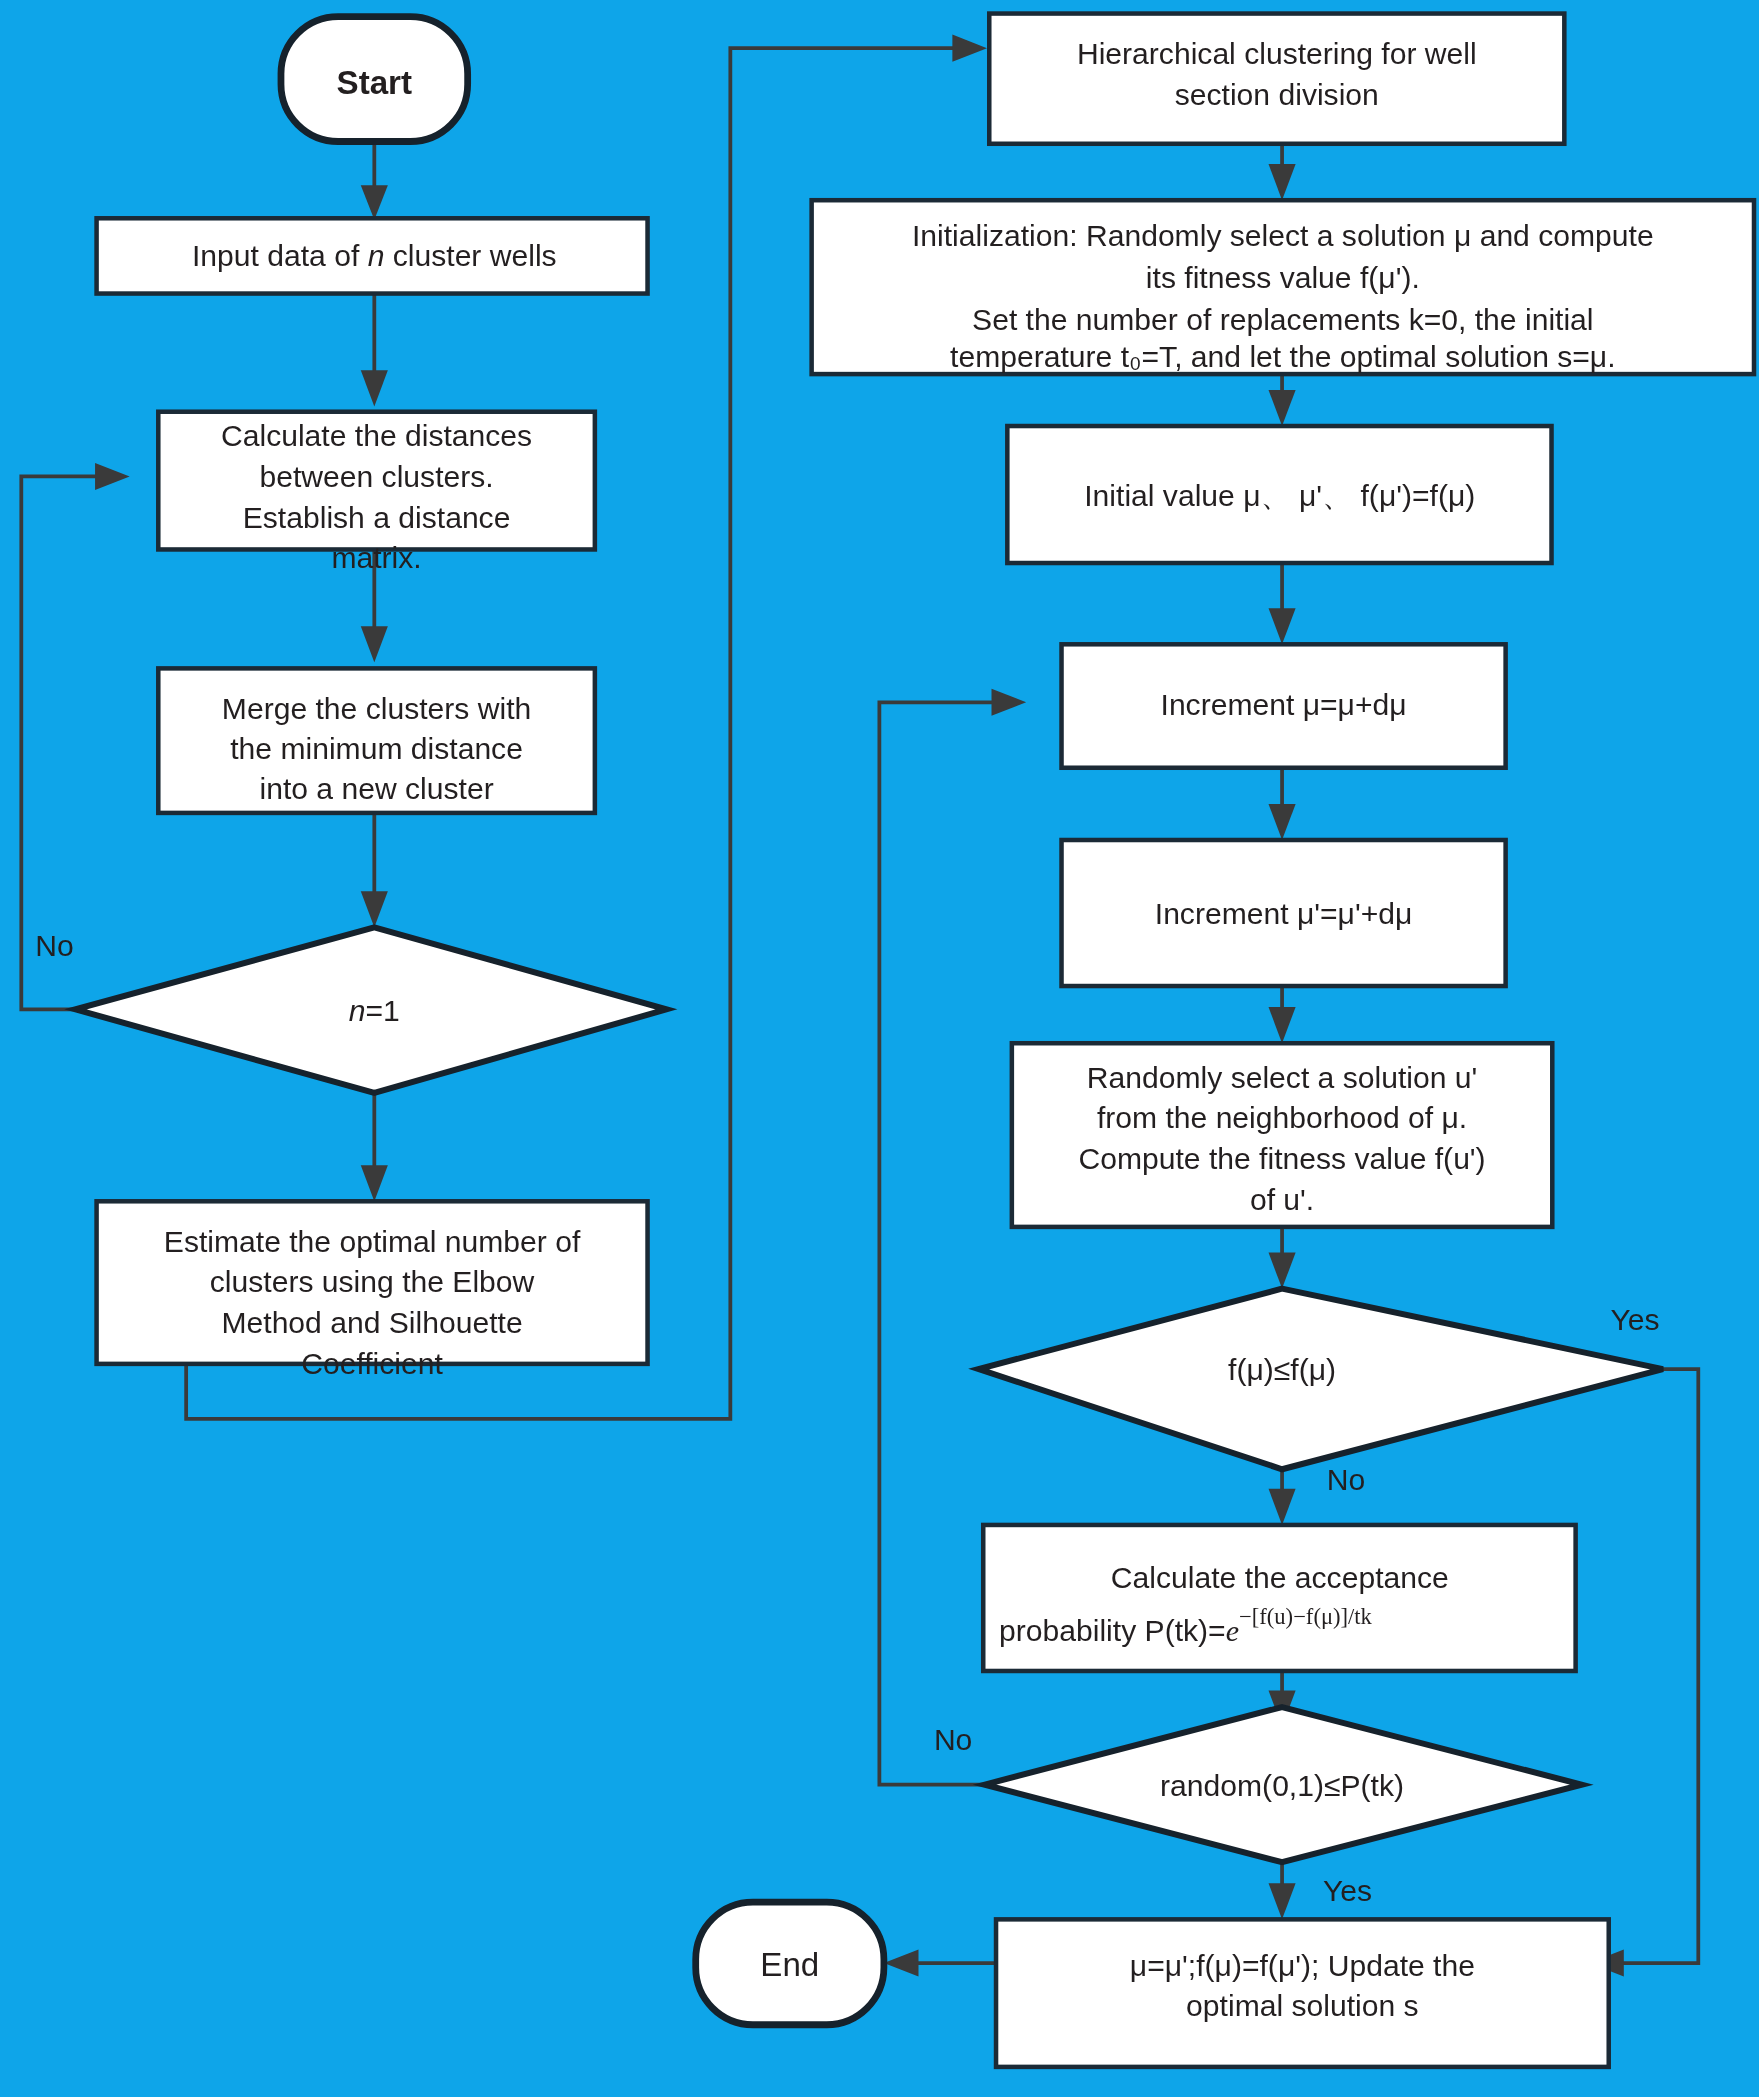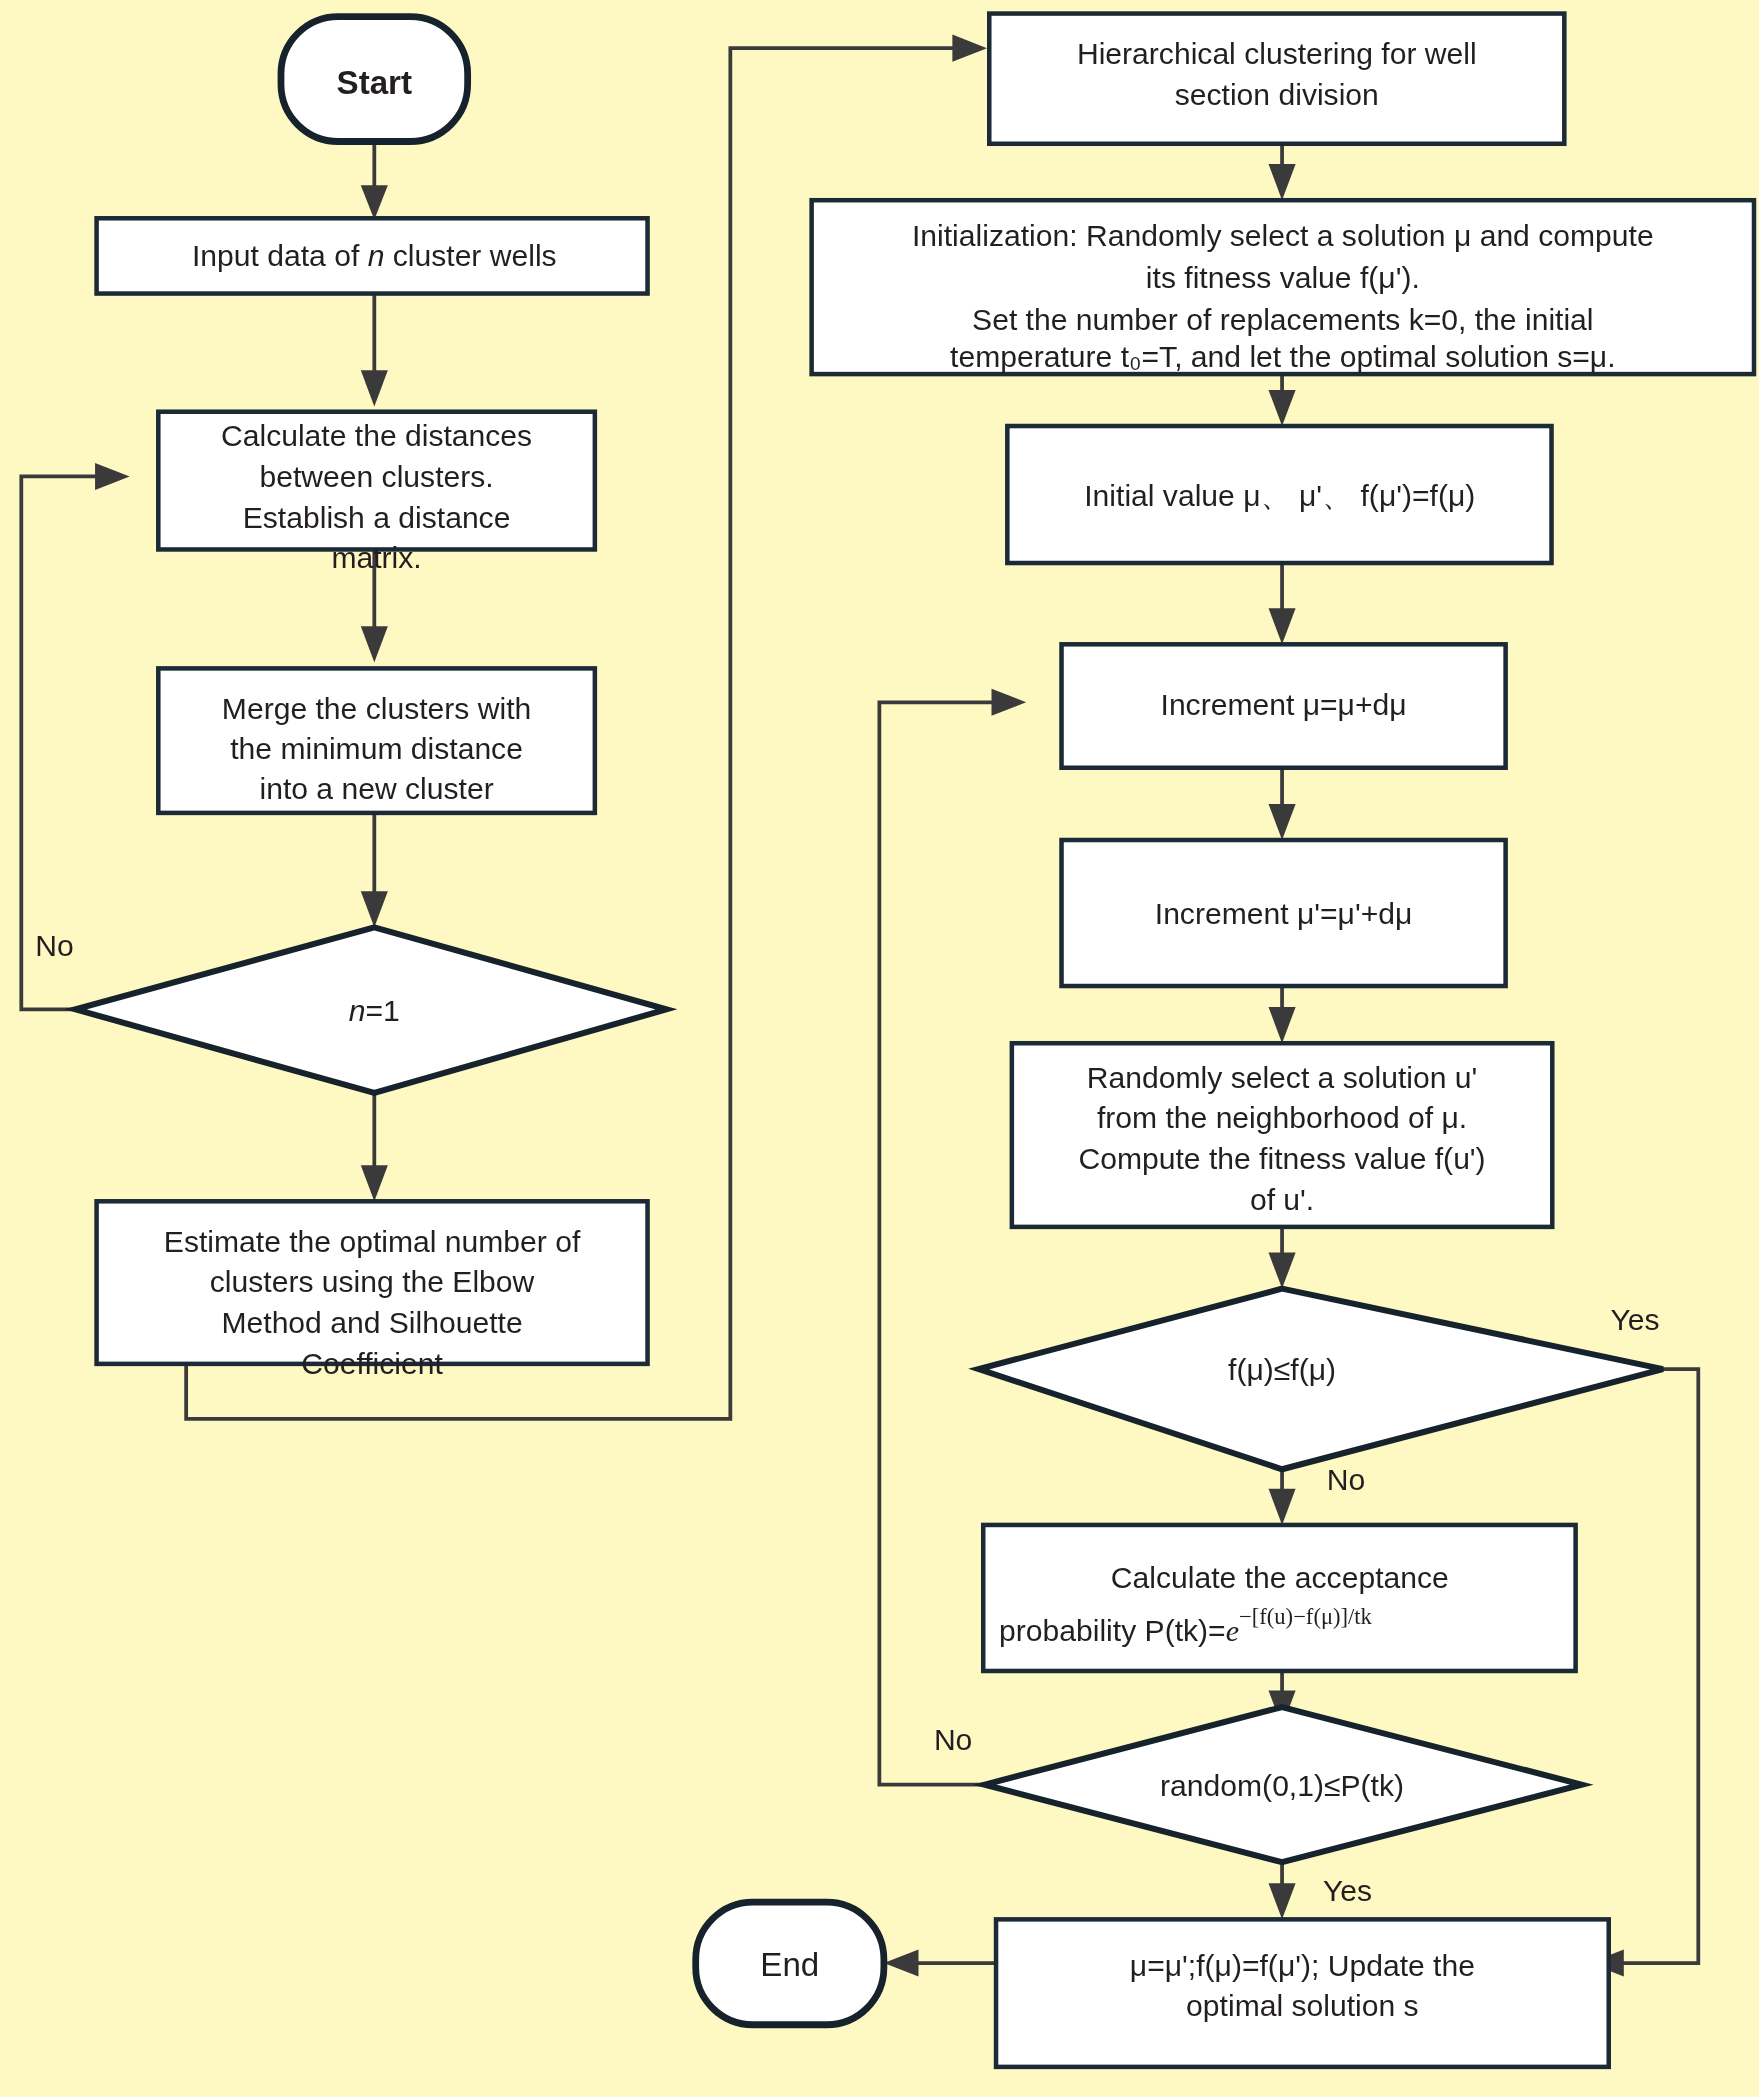--- a/index.html
+++ b/index.html
@@ -7,21 +7,21 @@
     padding: 0;
     background: #ffffff;
   }
   body {
     font-family: "Liberation Sans", sans-serif;
   }
   #flowchart-root {
     position: relative;
     width: 1759px;
     height: 2097px;
-    background: #fef9c3;
+    background: #0ea5e9;
   }
   svg.fc {
     display: block;
     width: 1761px;
     height: 2097px;
   }
   .node-box {
     fill: #ffffff;
     stroke: #1b2a36;
     stroke-width: 6;

